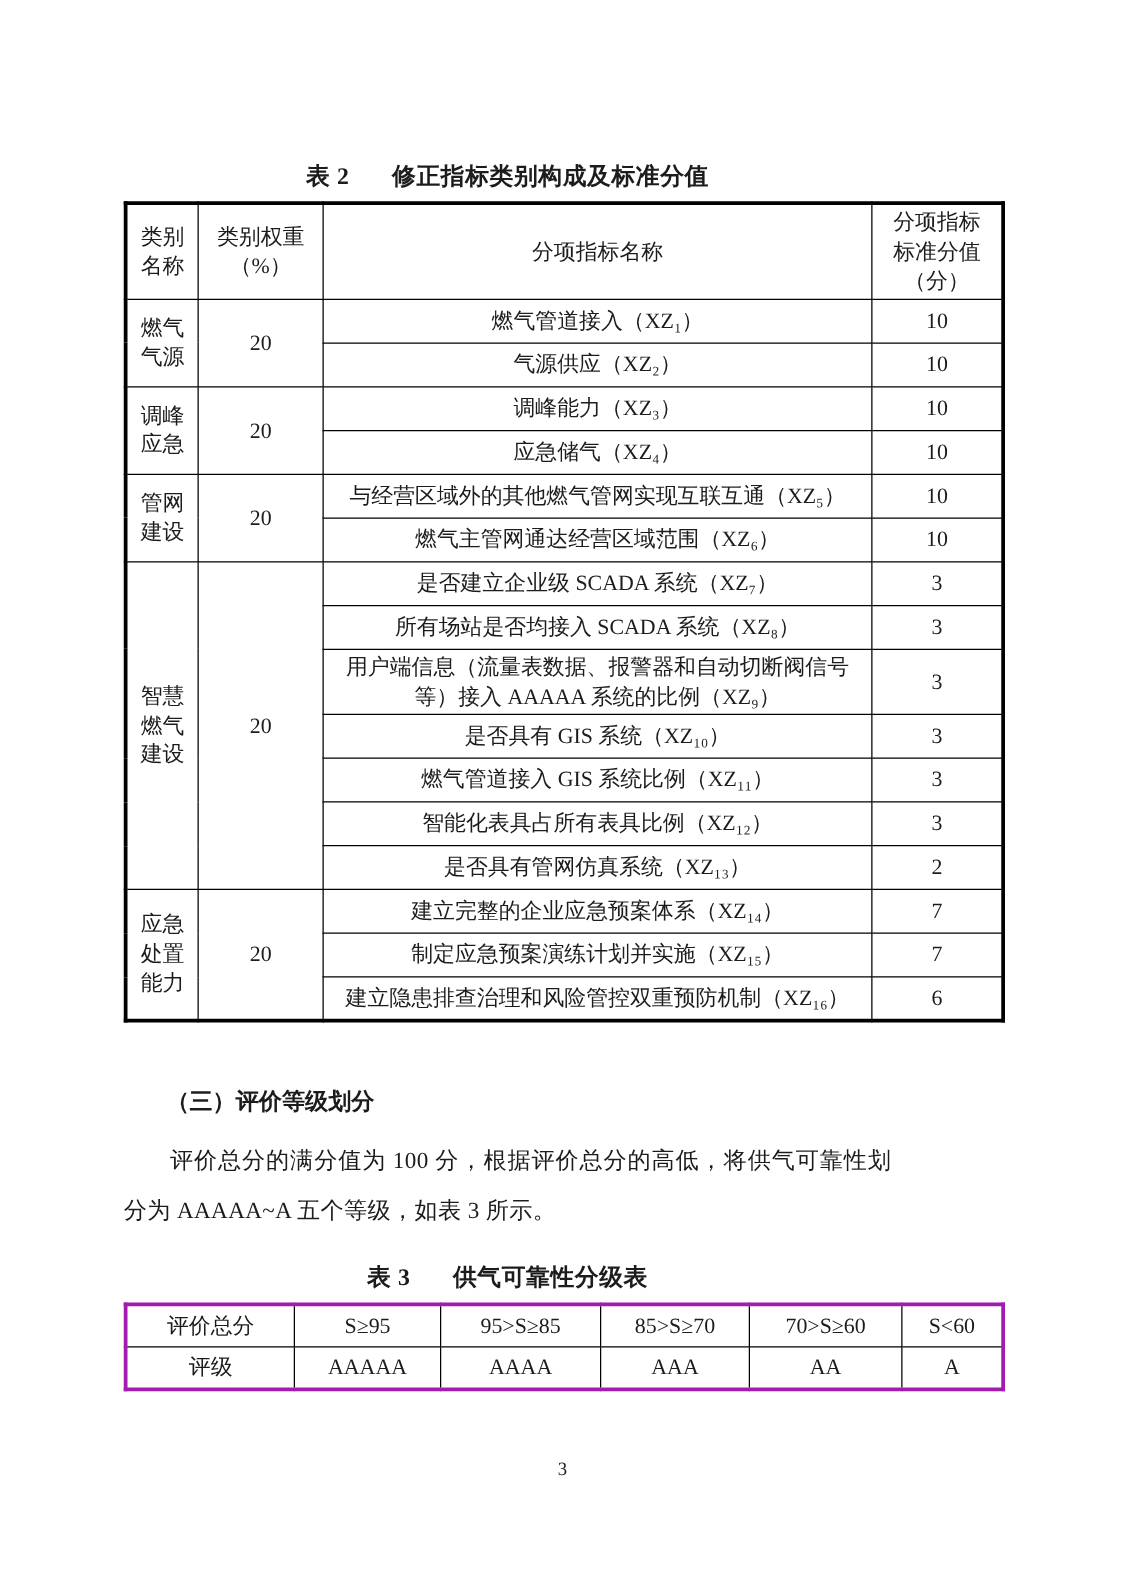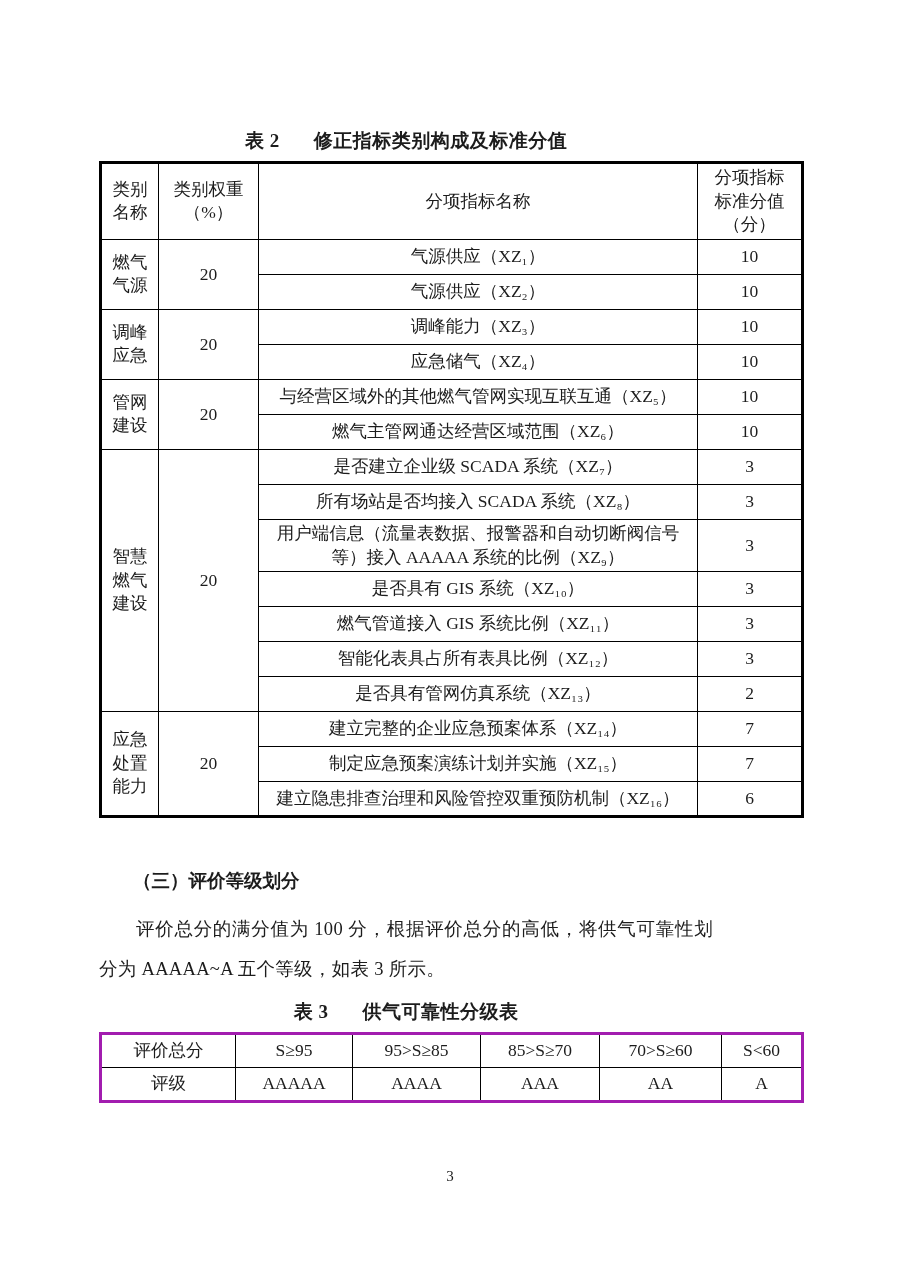--- a/index.html
+++ b/index.html
@@ -53,21 +53,21 @@
     font-family: Liberation Serif, serif;
   }
   .para {
     margin-top: 16px;
     font-size: 18.5px;
     line-height: 40px;
     text-indent: 2em;
     text-align: justify;
     letter-spacing: 0.3px;
   }
-  .t3-wrap { margin-top: 10px; }
+  .t3-wrap { margin-top: 20px; }
   .t3 .row { height: 34px; }
   .page-number {
     position: absolute;
     left: 0; right: 0;
     top: 1168px;
     text-align: center;
     font-size: 15px;
   }
 </style>
 </head>
@@ -93,21 +93,21 @@
       <th>分项指标名称</th>
       <th>分项指标
 标准分值
 （分）</th>
     </tr>
 
     <tr class="row">
       <td rowspan="2">燃气
 气源</td>
       <td rowspan="2">20</td>
-      <td>气源供应（XZ₁）</td>
+      <td>燃气管道接入（XZ₁）</td>
       <td>10</td>
     </tr>
     <tr class="row">
       <td>气源供应（XZ₂）</td>
       <td>10</td>
     </tr>
 
     <tr class="row">
       <td rowspan="2">调峰
 应急</td>

